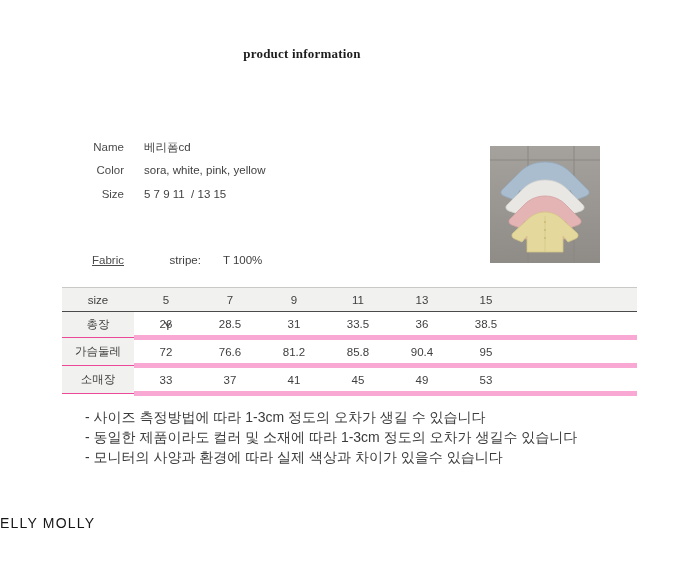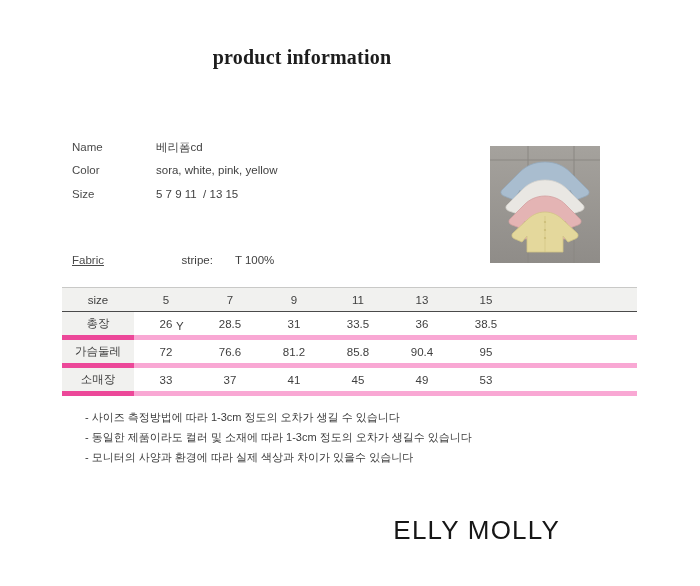--- a/index.html
+++ b/index.html
@@ -17,32 +17,33 @@
   }
 
   
   .page-title {
     position: absolute;
     left: 0;
     top: 46px;
     width: 604px;
     text-align: center;
     font-family: "Liberation Serif", "DejaVu Serif", serif;
-    font-size: 20px;
+    font-size: 13px;
     font-weight: 700;
     color: #1d1d1d;
     letter-spacing: 0.2px;
   }
 
   
   .spec-list {
     position: absolute;
-    left: 72px;
+    left: 60px;
     top: 140px;
     width: 360px;
+    text-align: right;
   }
   .spec-row {
     display: flex;
     align-items: flex-start;
     margin-bottom: 9px;
     line-height: 1.25;
   }
   .spec-row.fabric {
     margin-bottom: 8px;
   }
@@ -118,49 +119,49 @@
     border-bottom: 1px solid #4a4a4a;
     border-top: 1px solid #c9c9c7;
   }
   table.size-table tbody th {
     background: #f1f1ef;
   }
   table.size-table tbody tr td {
     border-bottom: 5px solid #f9a8d4;
   }
   table.size-table tbody tr th {
-    border-bottom: 5px solid #ec4899;
+    border-bottom: 1px solid #ec4899;
     margin-left: 13px;
   }
   col.c-label { width: 72px; }
   col.c-val   { width: 64px; }
   col.c-pad   { width: 119px; }
 
   
   .notes {
     position: absolute;
     left: 85px;
     top: 407px;
     width: 520px;
   }
   .note-line {
-    font-size: 11px;
+    font-size: 14px;
     color: #3b3b3b;
     line-height: 20px;
     white-space: pre;
   }
 
   
   .brand {
     position: absolute;
     left: 0;
     top: 515px;
     width: 560px;
-    text-align: right;
-    font-size: 26px;
+    text-align: left;
+    font-size: 14px;
     font-weight: 400;
     letter-spacing: 1.2px;
     color: #161616;
     font-family: "Liberation Sans", "DejaVu Sans", sans-serif;
   }
 </style>
 </head>
 <body>
 
 <div class="page-title">product information</div>

